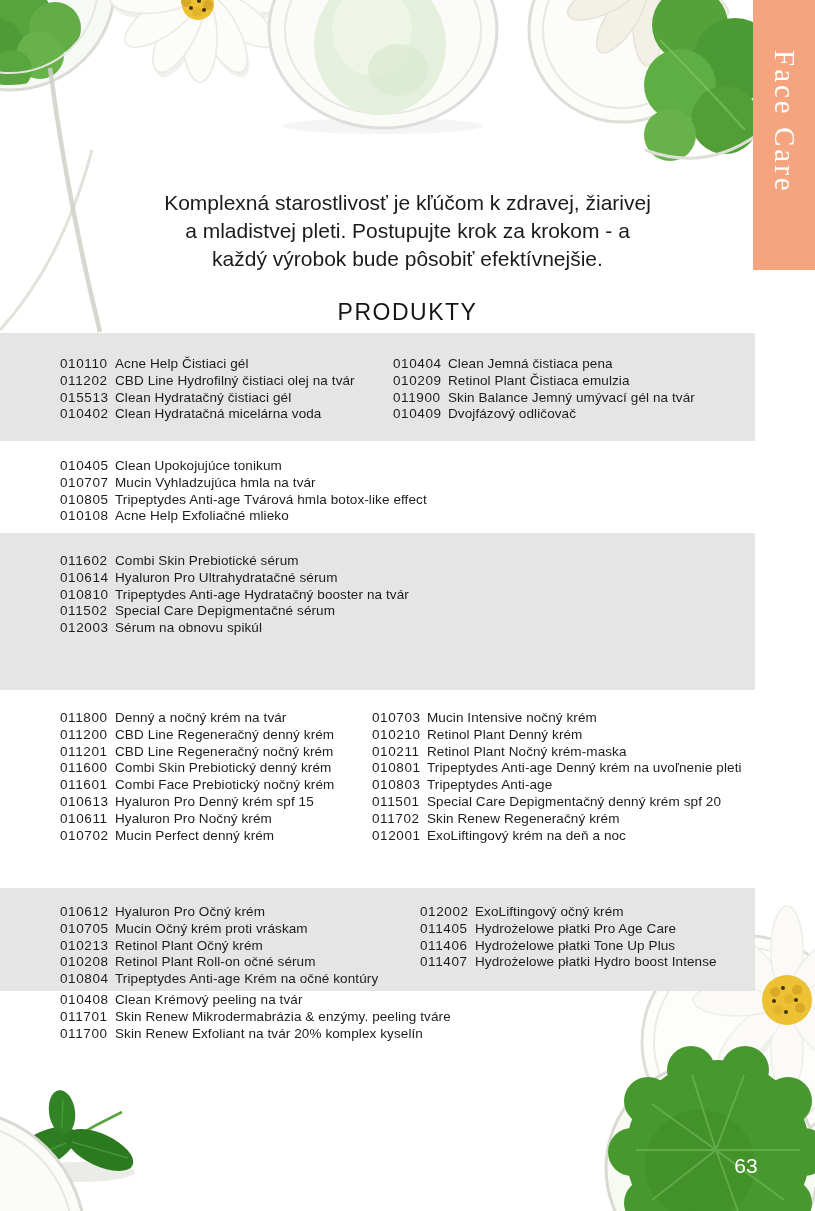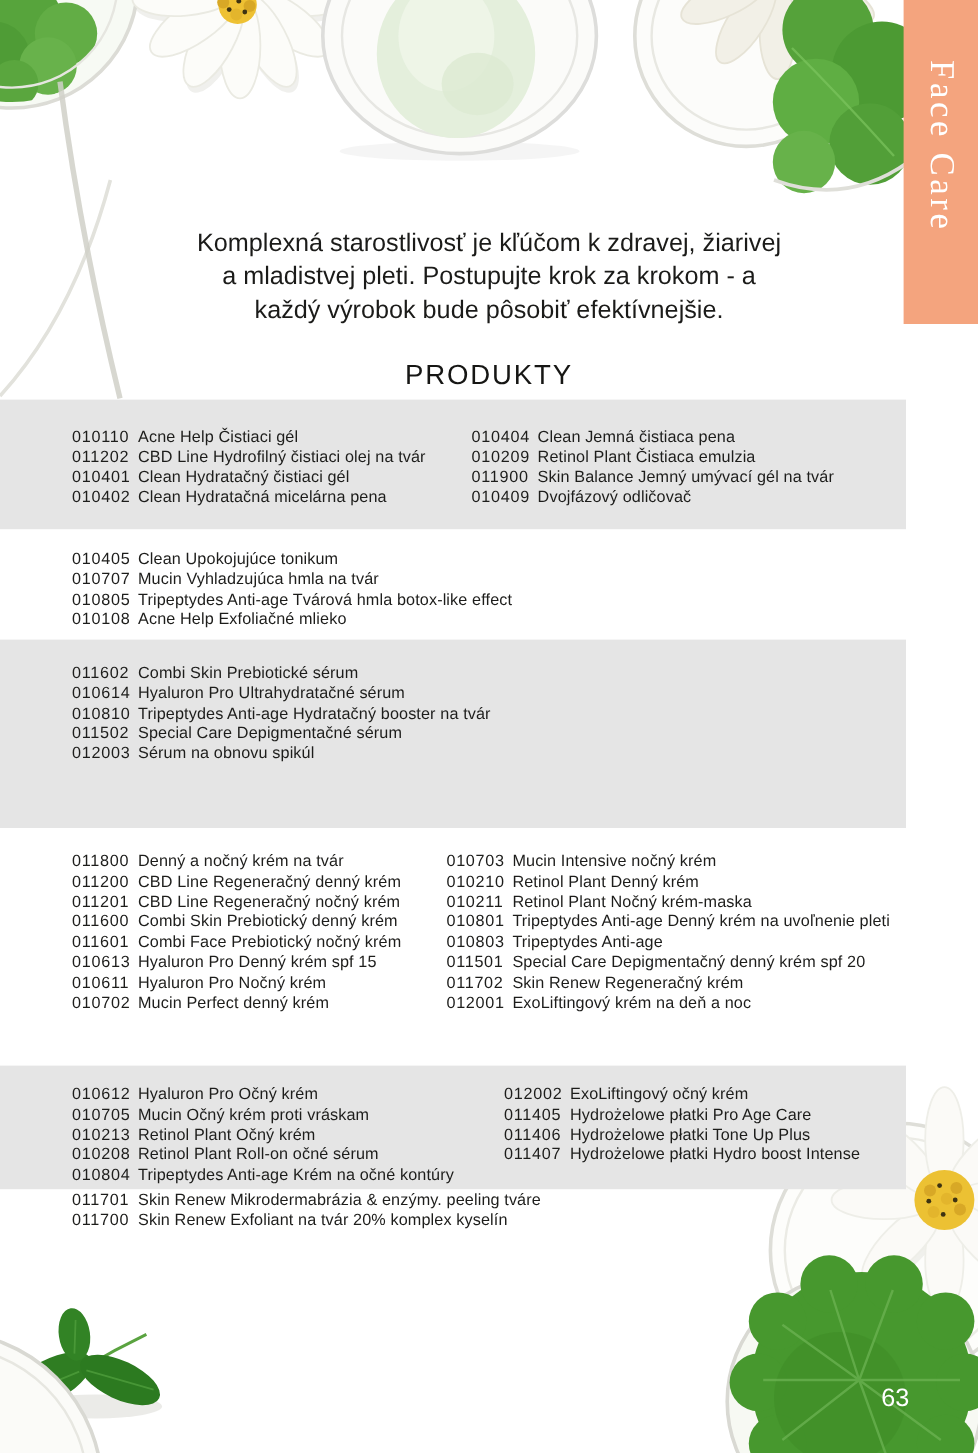--- a/index.html
+++ b/index.html
@@ -192,22 +192,22 @@
     <span class="line">a mladistvej pleti. Postupujte krok za krokom - a</span>
     <span class="line">každý výrobok bude pôsobiť efektívnejšie.</span>
   </div>
 
   <div class="heading">PRODUKTY</div>
 
   <section class="band green" style="top:333px;height:108px;">
     <div class="col" style="left:60px;top:23px;">
         <div class="row"><span class="code">010110</span><span class="pname">Acne Help Čistiaci gél</span></div>
         <div class="row"><span class="code">011202</span><span class="pname">CBD Line Hydrofilný čistiaci olej na tvár</span></div>
-        <div class="row"><span class="code">010401</span><span class="pname">Clean Hydratačný čistiaci gél</span></div>
-        <div class="row"><span class="code">010402</span><span class="pname">Clean Hydratačná micelárna pena</span></div>
+        <div class="row"><span class="code">015513</span><span class="pname">Clean Hydratačný čistiaci gél</span></div>
+        <div class="row"><span class="code">010402</span><span class="pname">Clean Hydratačná micelárna voda</span></div>
       </div>
     <div class="col" style="left:393px;top:23px;">
         <div class="row"><span class="code">010404</span><span class="pname">Clean Jemná čistiaca pena</span></div>
         <div class="row"><span class="code">010209</span><span class="pname">Retinol Plant Čistiaca emulzia</span></div>
         <div class="row"><span class="code">011900</span><span class="pname">Skin Balance Jemný umývací gél na tvár</span></div>
         <div class="row"><span class="code">010409</span><span class="pname">Dvojfázový odličovač</span></div>
       </div>
   </section>
 
   <section class="band" style="top:450px;height:76px;">
@@ -263,20 +263,21 @@
     <div class="col" style="left:420px;top:16px;">
         <div class="row"><span class="code">012002</span><span class="pname">ExoLiftingový očný krém</span></div>
         <div class="row"><span class="code">011405</span><span class="pname">Hydrożelowe płatki Pro Age Care</span></div>
         <div class="row"><span class="code">011406</span><span class="pname">Hydrożelowe płatki Tone Up Plus</span></div>
         <div class="row"><span class="code">011407</span><span class="pname">Hydrożelowe płatki Hydro boost Intense</span></div>
       </div>
   </section>
 
   <section class="band" style="top:984px;height:62px;">
     <div class="col" style="left:60px;top:8px;">
+        <div class="row"><span class="code">010408</span><span class="pname">Clean Krémový peeling na tvár</span></div>
         <div class="row"><span class="code">011701</span><span class="pname">Skin Renew Mikrodermabrázia &amp; enzýmy. peeling tváre</span></div>
         <div class="row"><span class="code">011700</span><span class="pname">Skin Renew Exfoliant na tvár 20% komplex kyselín</span></div>
       </div>
   </section>
 
   <div class="pagenum">63</div>
 
 </div>
 
 </body></html>

